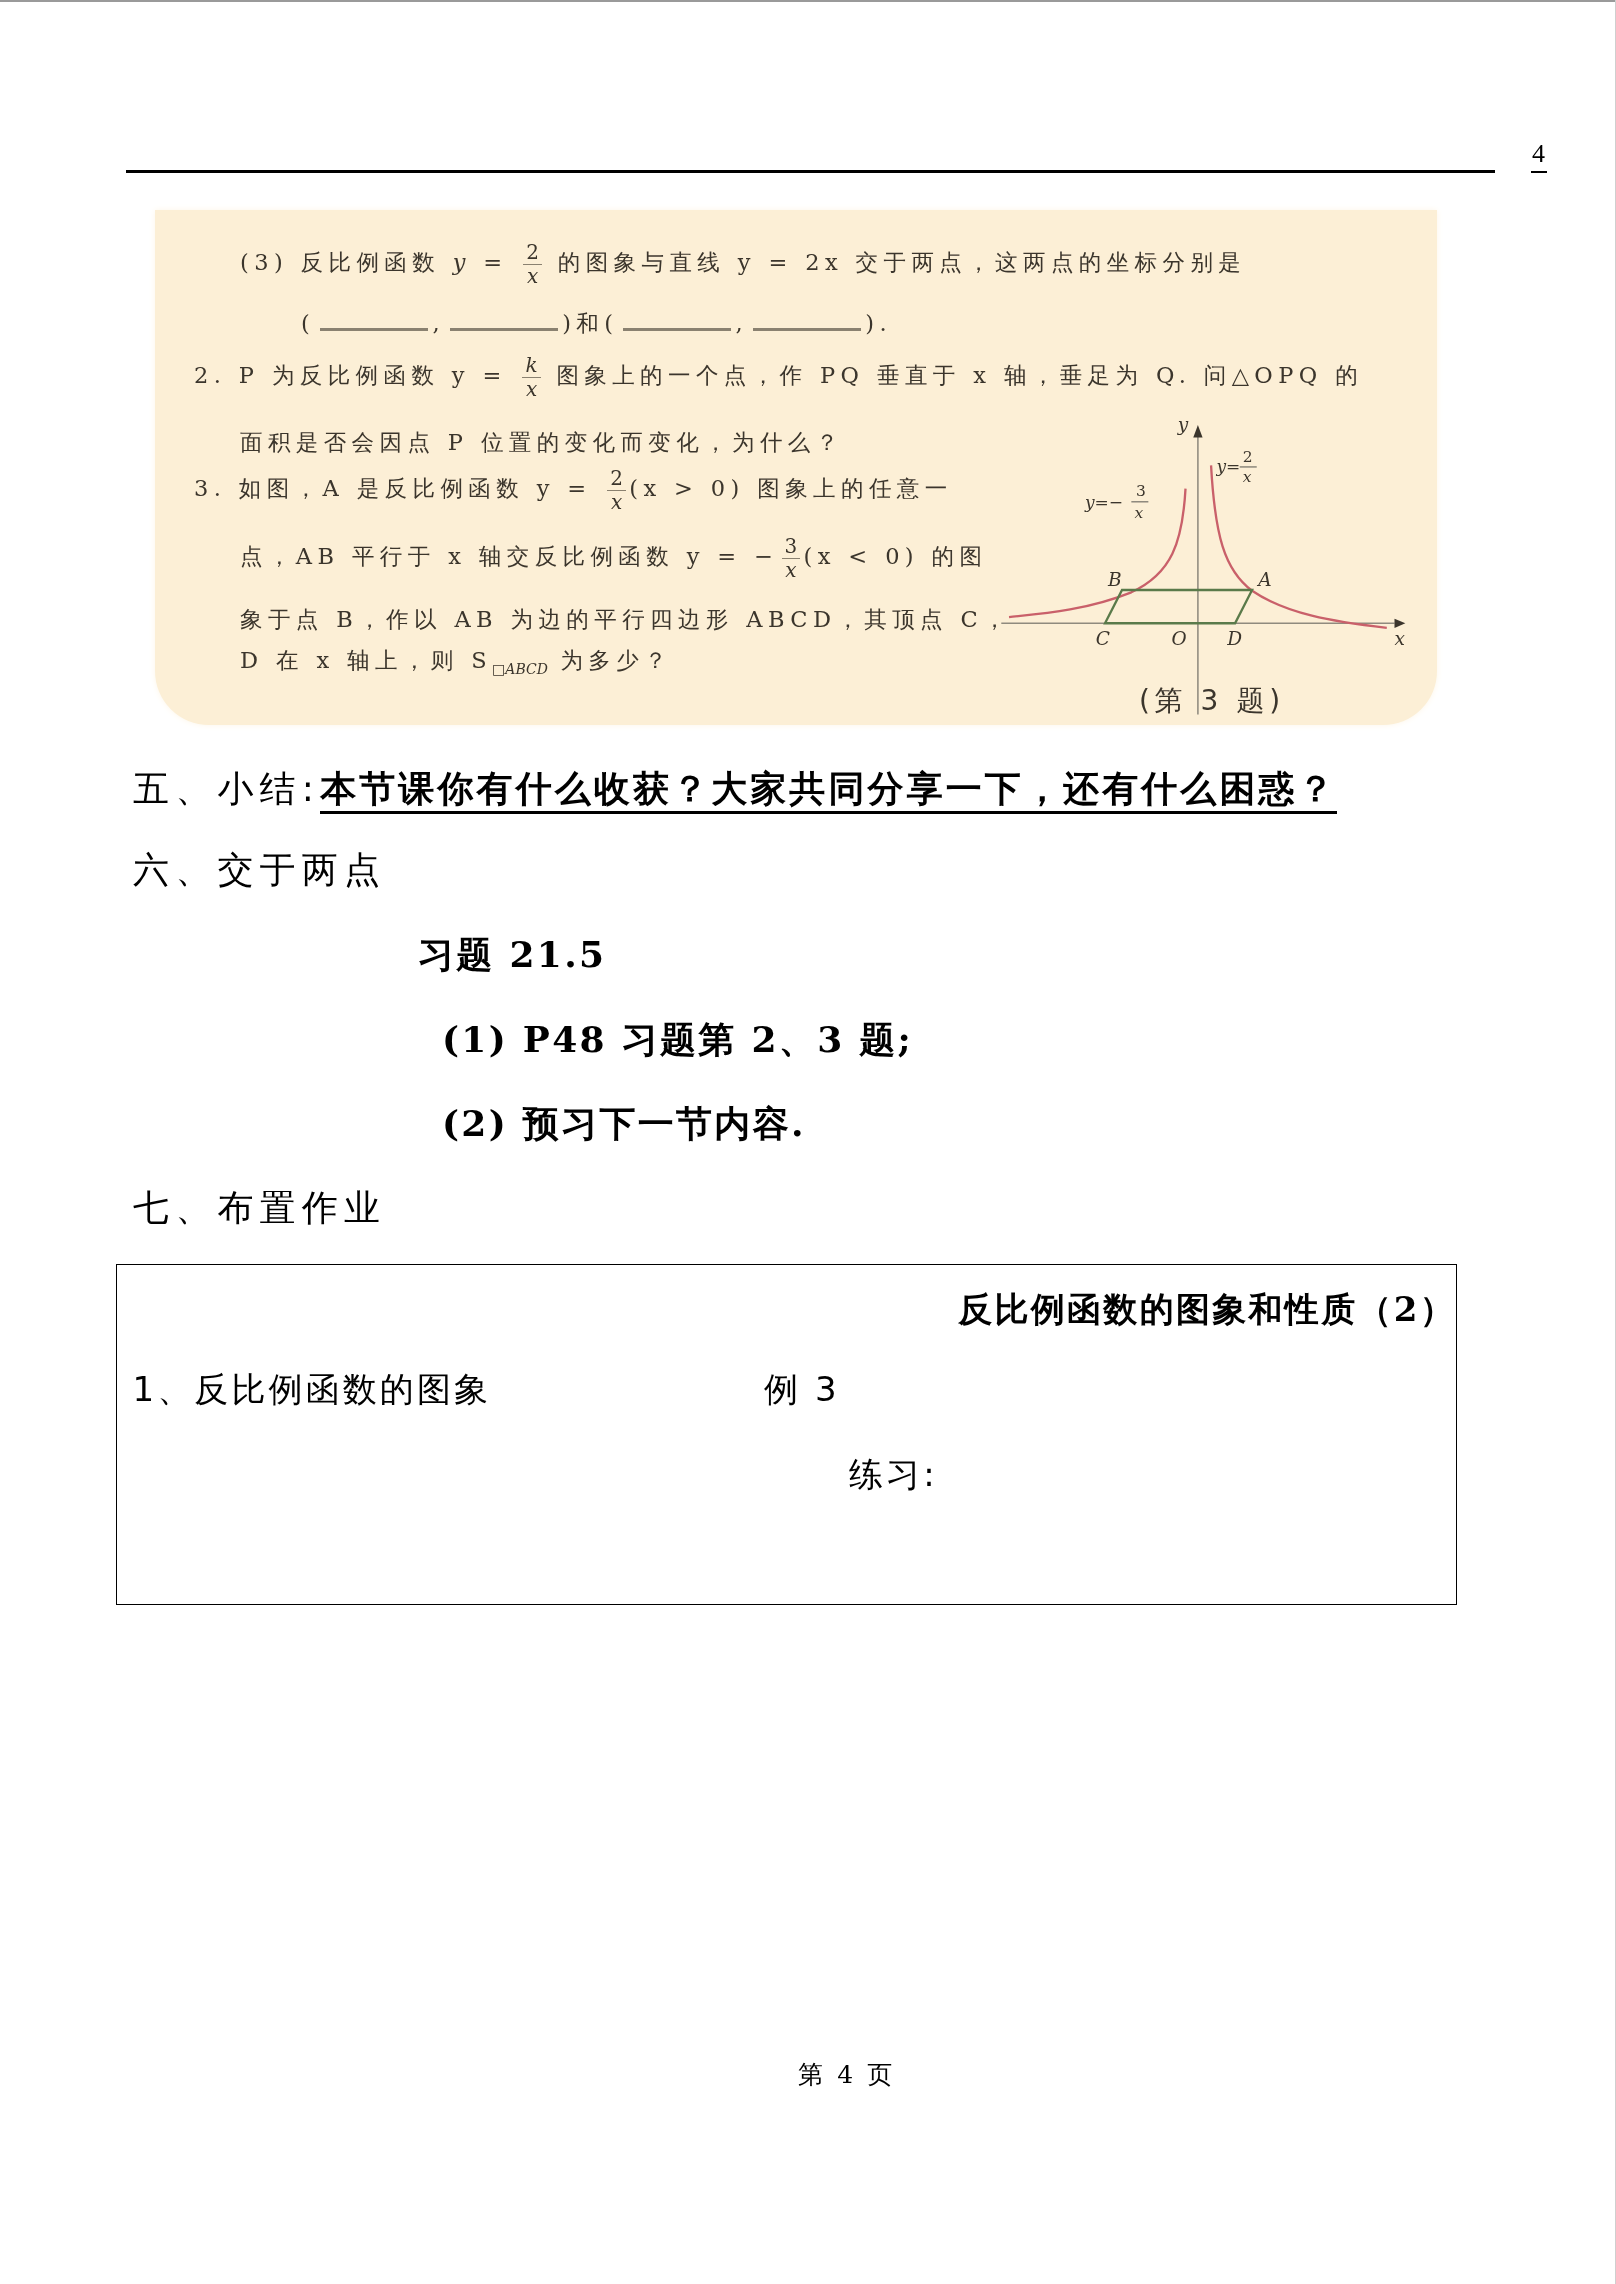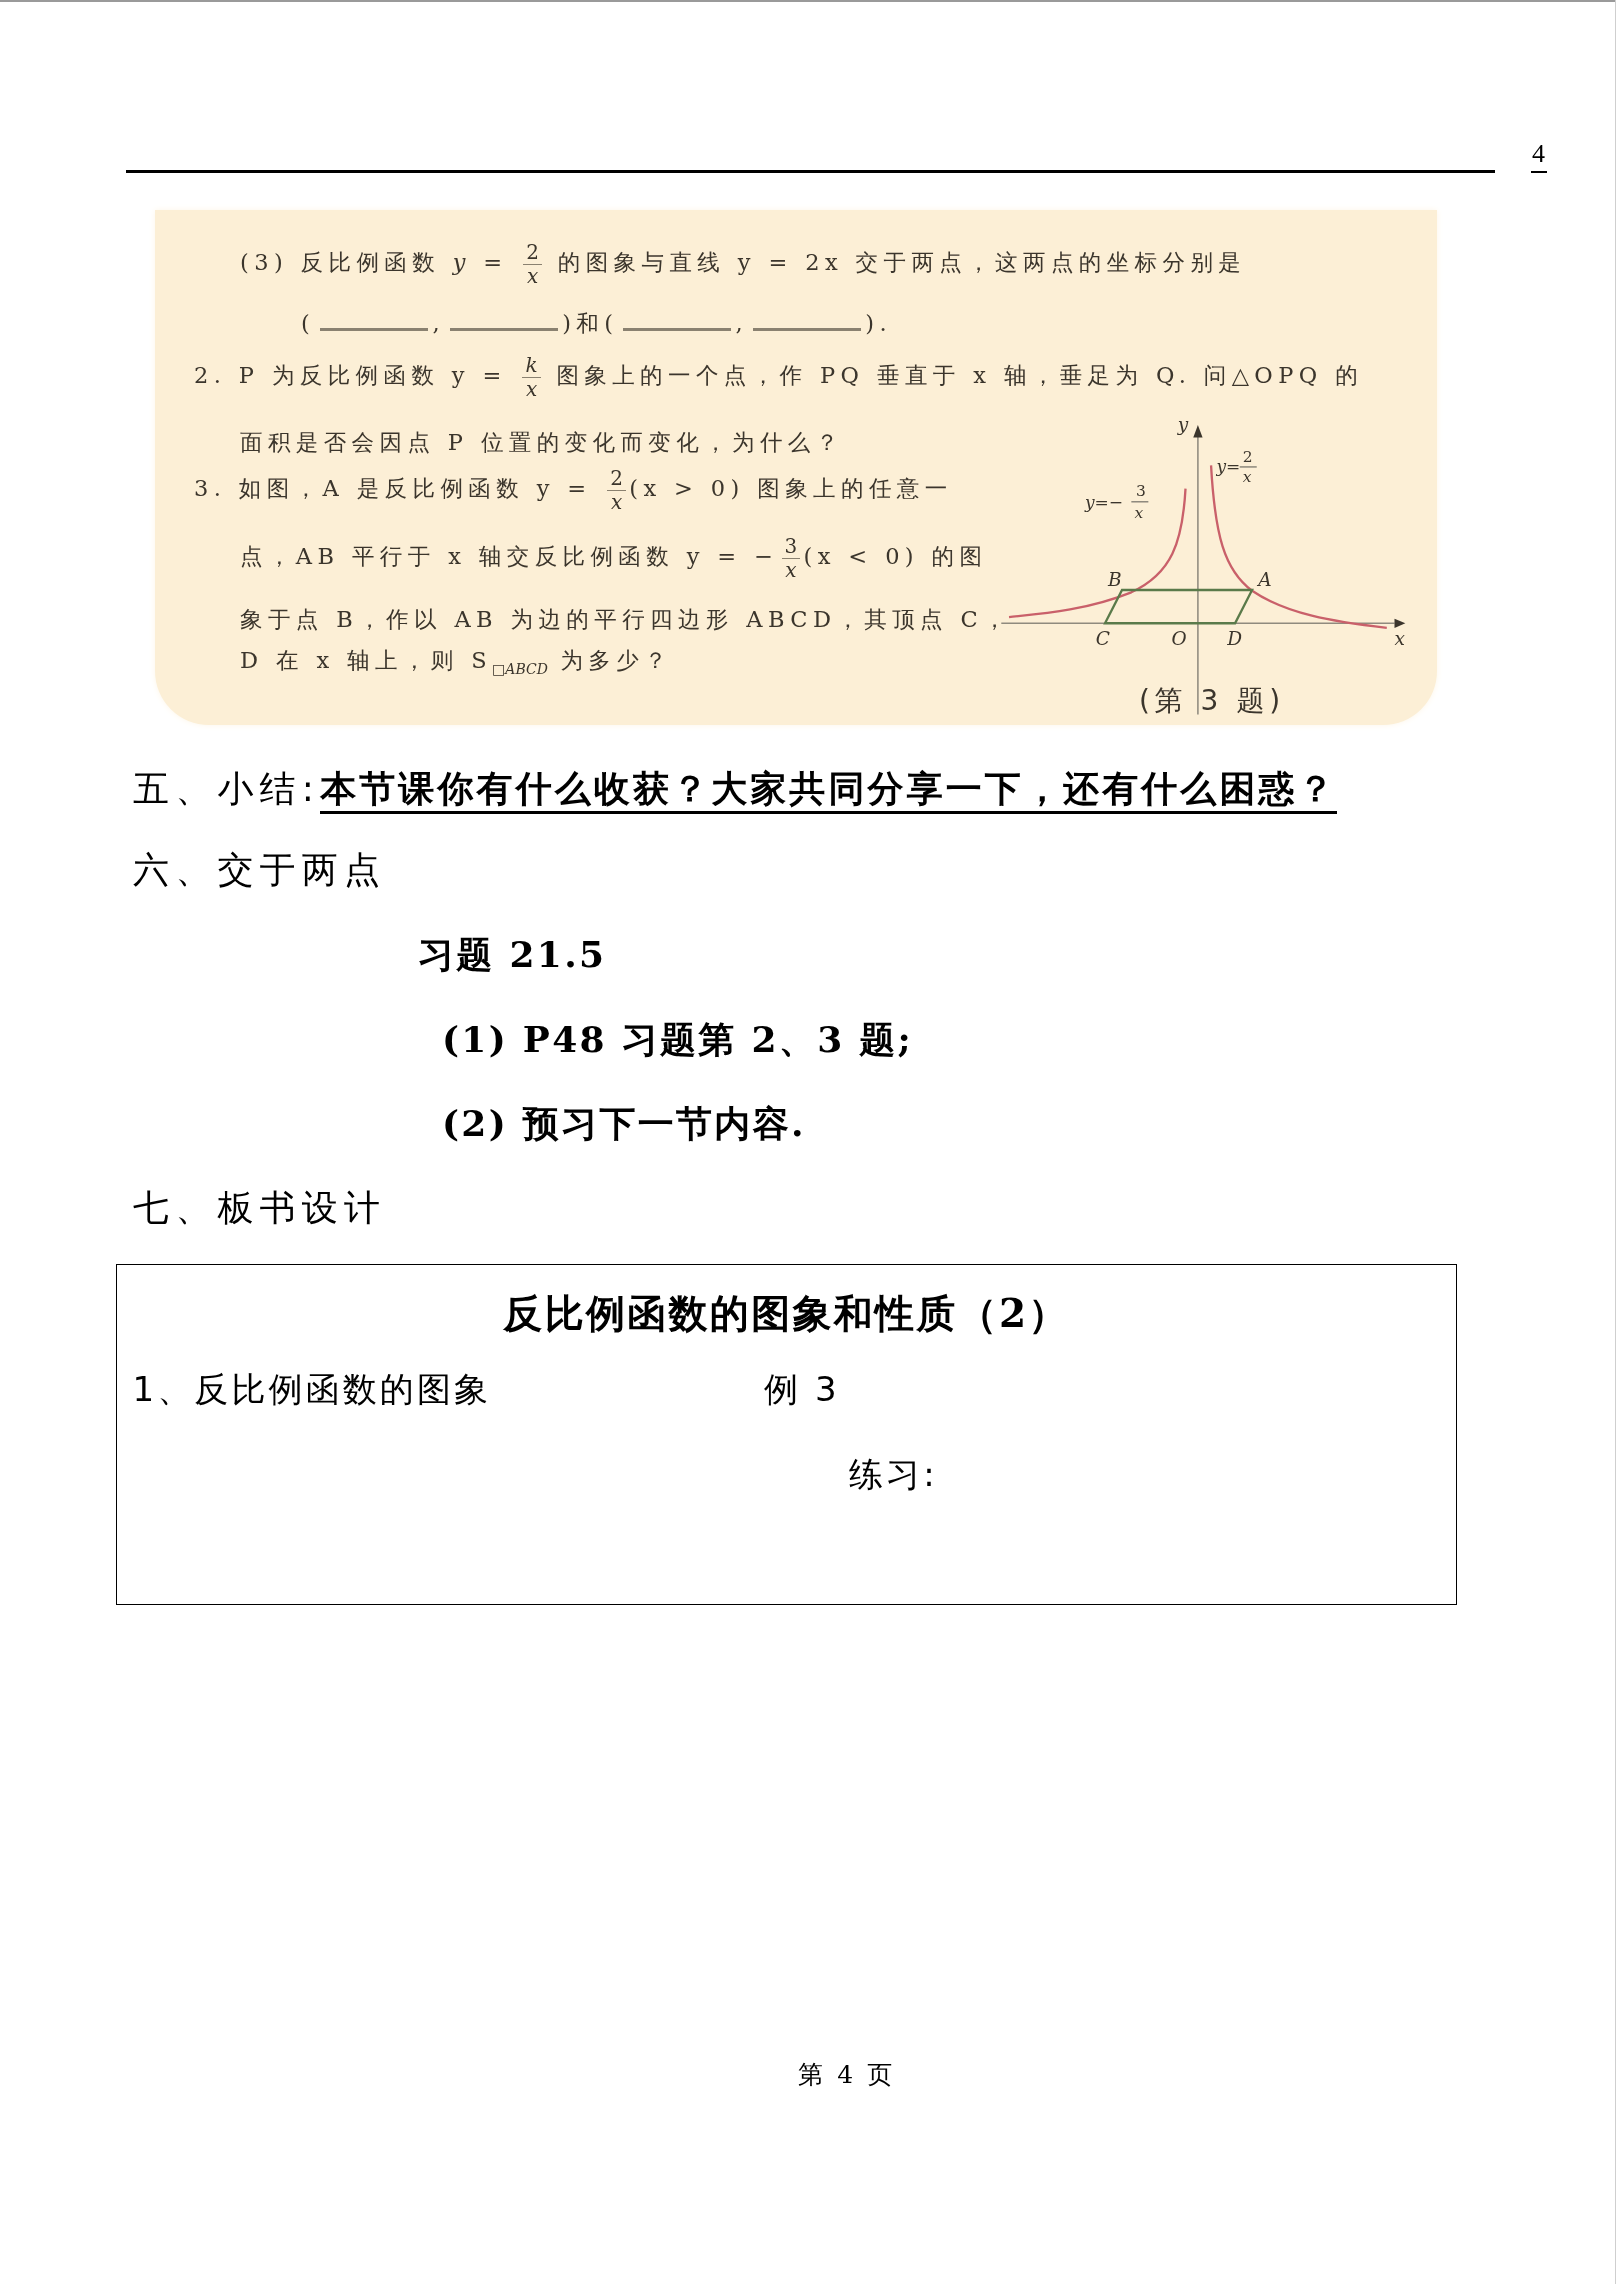--- a/index.html
+++ b/index.html
@@ -22,21 +22,21 @@
   .sub { font-size:14px; vertical-align:-6.2px; font-style:italic; letter-spacing:0; }
 
   .graph { position:absolute; left:992px; top:411px; width:418px; height:310px; }
   .caption { position:absolute; left:1139px; top:682px; font-size:28px; color:#3b352c; font-family:"DejaVu Sans", sans-serif; letter-spacing:4.6px; }
 
   .h { position:absolute; font-size:36px; font-family:"DejaVu Sans", sans-serif; letter-spacing:6.2px; white-space:nowrap; }
   .summary-q { font-weight:bold; border-bottom:3.9px solid #000; padding-bottom:1.5px; letter-spacing:3.1px; }
   .hw { position:absolute; font-size:36px; font-weight:bold; font-family:"DejaVu Serif", serif; white-space:nowrap; letter-spacing:2.3px; }
 
   .board { position:absolute; left:116px; top:1264px; width:1339px; height:339px; border:1.5px solid #000; }
-  .board-title { position:absolute; left:0; width:100%; top:22px; text-align:center; font-size:39px; font-weight:bold; font-family:"DejaVu Serif", serif; letter-spacing:2.3px; }
+  .board-title { position:absolute; left:0; width:100%; top:22px; text-align:right; font-size:34px; font-weight:bold; font-family:"DejaVu Serif", serif; letter-spacing:2.3px; }
   .board-item { position:absolute; font-size:34px; font-family:"DejaVu Sans", sans-serif; white-space:nowrap; letter-spacing:3.1px; }
   .footer { position:absolute; left:798px; top:2058px; font-size:25px; font-family:"DejaVu Serif", serif; letter-spacing:3.1px; }
 </style>
 </head>
 <body>
 
 <div class="topborder"></div>
 <div class="rightborder"></div>
 
 <div class="header-rule"></div>
@@ -102,21 +102,21 @@
 
 <div class="h" style="left:133px; top:765px;">
   <span>五、小结:</span><span class="summary-q">本节课你有什么收获？大家共同分享一下，还有什么困惑？</span>
 </div>
 
 <div class="h" style="left:133px; top:846px;">六、交于两点</div>
 <div class="hw" style="left:418px; top:931px;">习题 21.5</div>
 <div class="hw" style="left:442px; top:1016px;">(1) P48 习题第 2、3 题;</div>
 <div class="hw" style="left:442px; top:1100px;">(2) 预习下一节内容.</div>
 
-<div class="h" style="left:133px; top:1184px;">七、板书设计</div>
+<div class="h" style="left:133px; top:1184px;">七、布置作业</div>
 
 <div class="board">
   <div class="board-title">反比例函数的图象和性质（2）</div>
   <div class="board-item" style="left:15.5px; top:102px;">1、反比例函数的图象</div>
   <div class="board-item" style="left:647px; top:102px;">例 3</div>
   <div class="board-item" style="left:732px; top:187px;">练习:</div>
 </div>
 
 <div class="footer">第 4 页</div>
 

